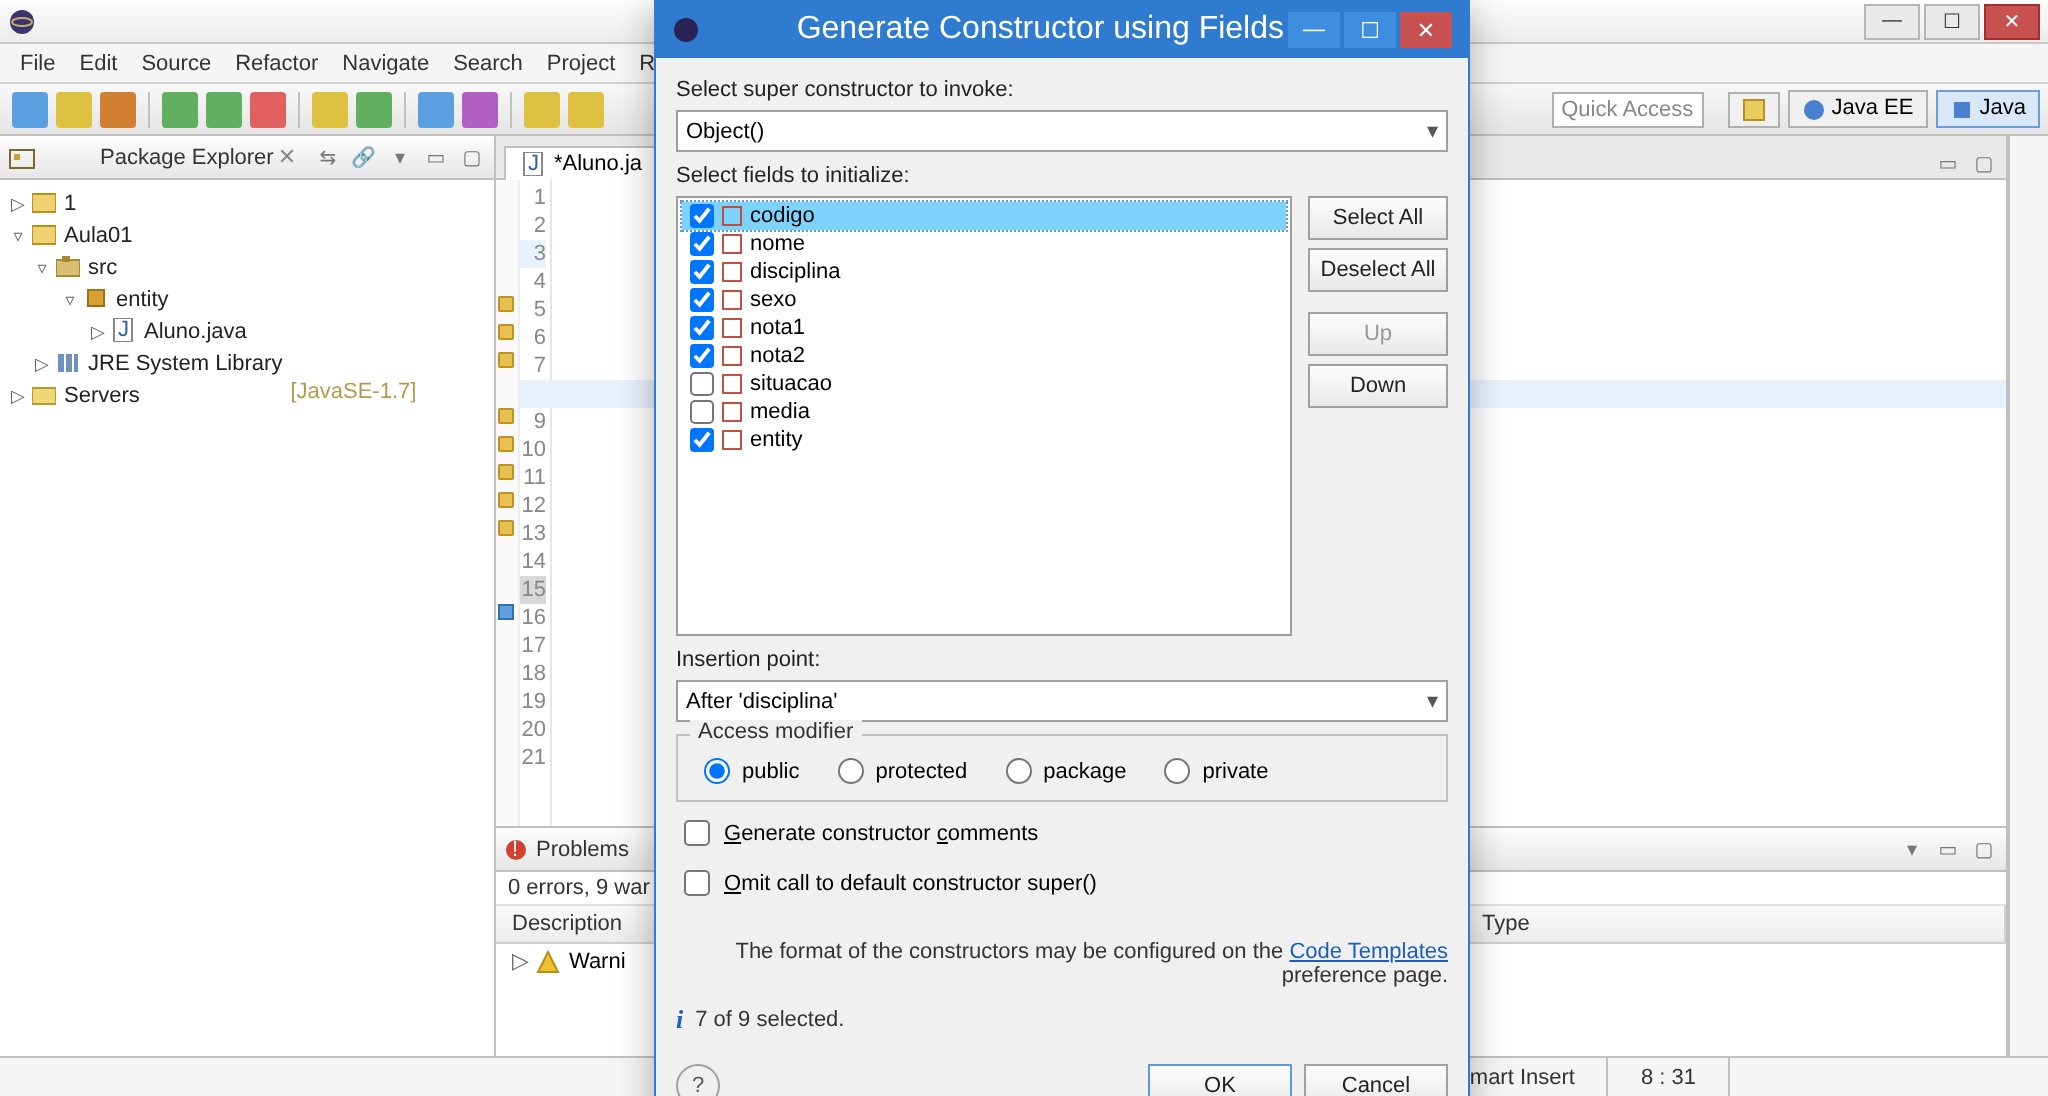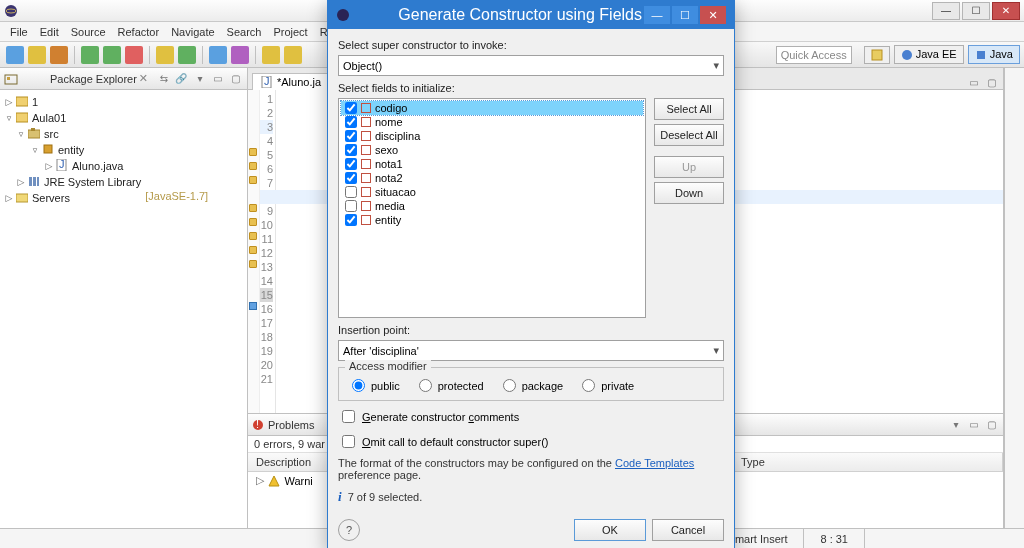--- a/index.html
+++ b/index.html
@@ -80,21 +80,21 @@
   .side-btns { width:70px; display:flex; flex-direction:column; gap:4px;}
   .dbtn { height:22px; border:1px solid #a0a0a0; background:linear-gradient(#fdfdfd,#e8e8e8); color:#222; display:flex; align-items:center; justify-content:center; padding:0 4px;}
   .dbtn.disabled{color:#999;}
   .underline-first::first-letter{text-decoration:underline;}
   .group { border:1px solid #c0c0c0; padding:6px 8px 8px 8px; margin-top:6px; position:relative;}
   .group .legend{position:absolute; top:-8px; left:6px; background:#f0f0f0; padding:0 4px; color:#333;}
   .radios { display:flex; gap:14px; align-items:center; margin-top:2px;}
   .radios label{display:flex; align-items:flex-end; gap:3px;}
   .chk-row { display:flex; align-items:center; margin-top:6px; gap:4px;}
   .chk-row .uline{text-decoration:underline;}
-  .format-note{margin-top:6px; color:#333;}
+  .format-note{margin-top:19px; color:#333;text-align:right;}
   .format-note a{color:#1a5fbf; text-decoration:underline;}
   .sel-note{margin-top:8px; color:#333; display:flex; align-items:center; gap:6px;}
   .sel-note .info{color:#1a5fbf;font-family:serif;font-style:italic;font-weight:bold;font-size:13px;}
   .dlg-btns{display:flex; justify-content:flex-end; gap:6px; margin-top:14px;}
   .dlg-btns .dbtn{width:72px;}
   .dlg-btns .help{margin-right:auto; width:22px; height:22px; border:1px solid #a0a0a0; border-radius:11px; display:flex; align-items:center; justify-content:center; color:#555;}
   
   .tc1{background:#d08030;} .tc2{background:#5aa0e0;} .tc3{background:#60b060;}
   .tc4{background:#e0c040;} .tc5{background:#b060c0;} .tc6{background:#e06060;}
   svg{display:block;}

